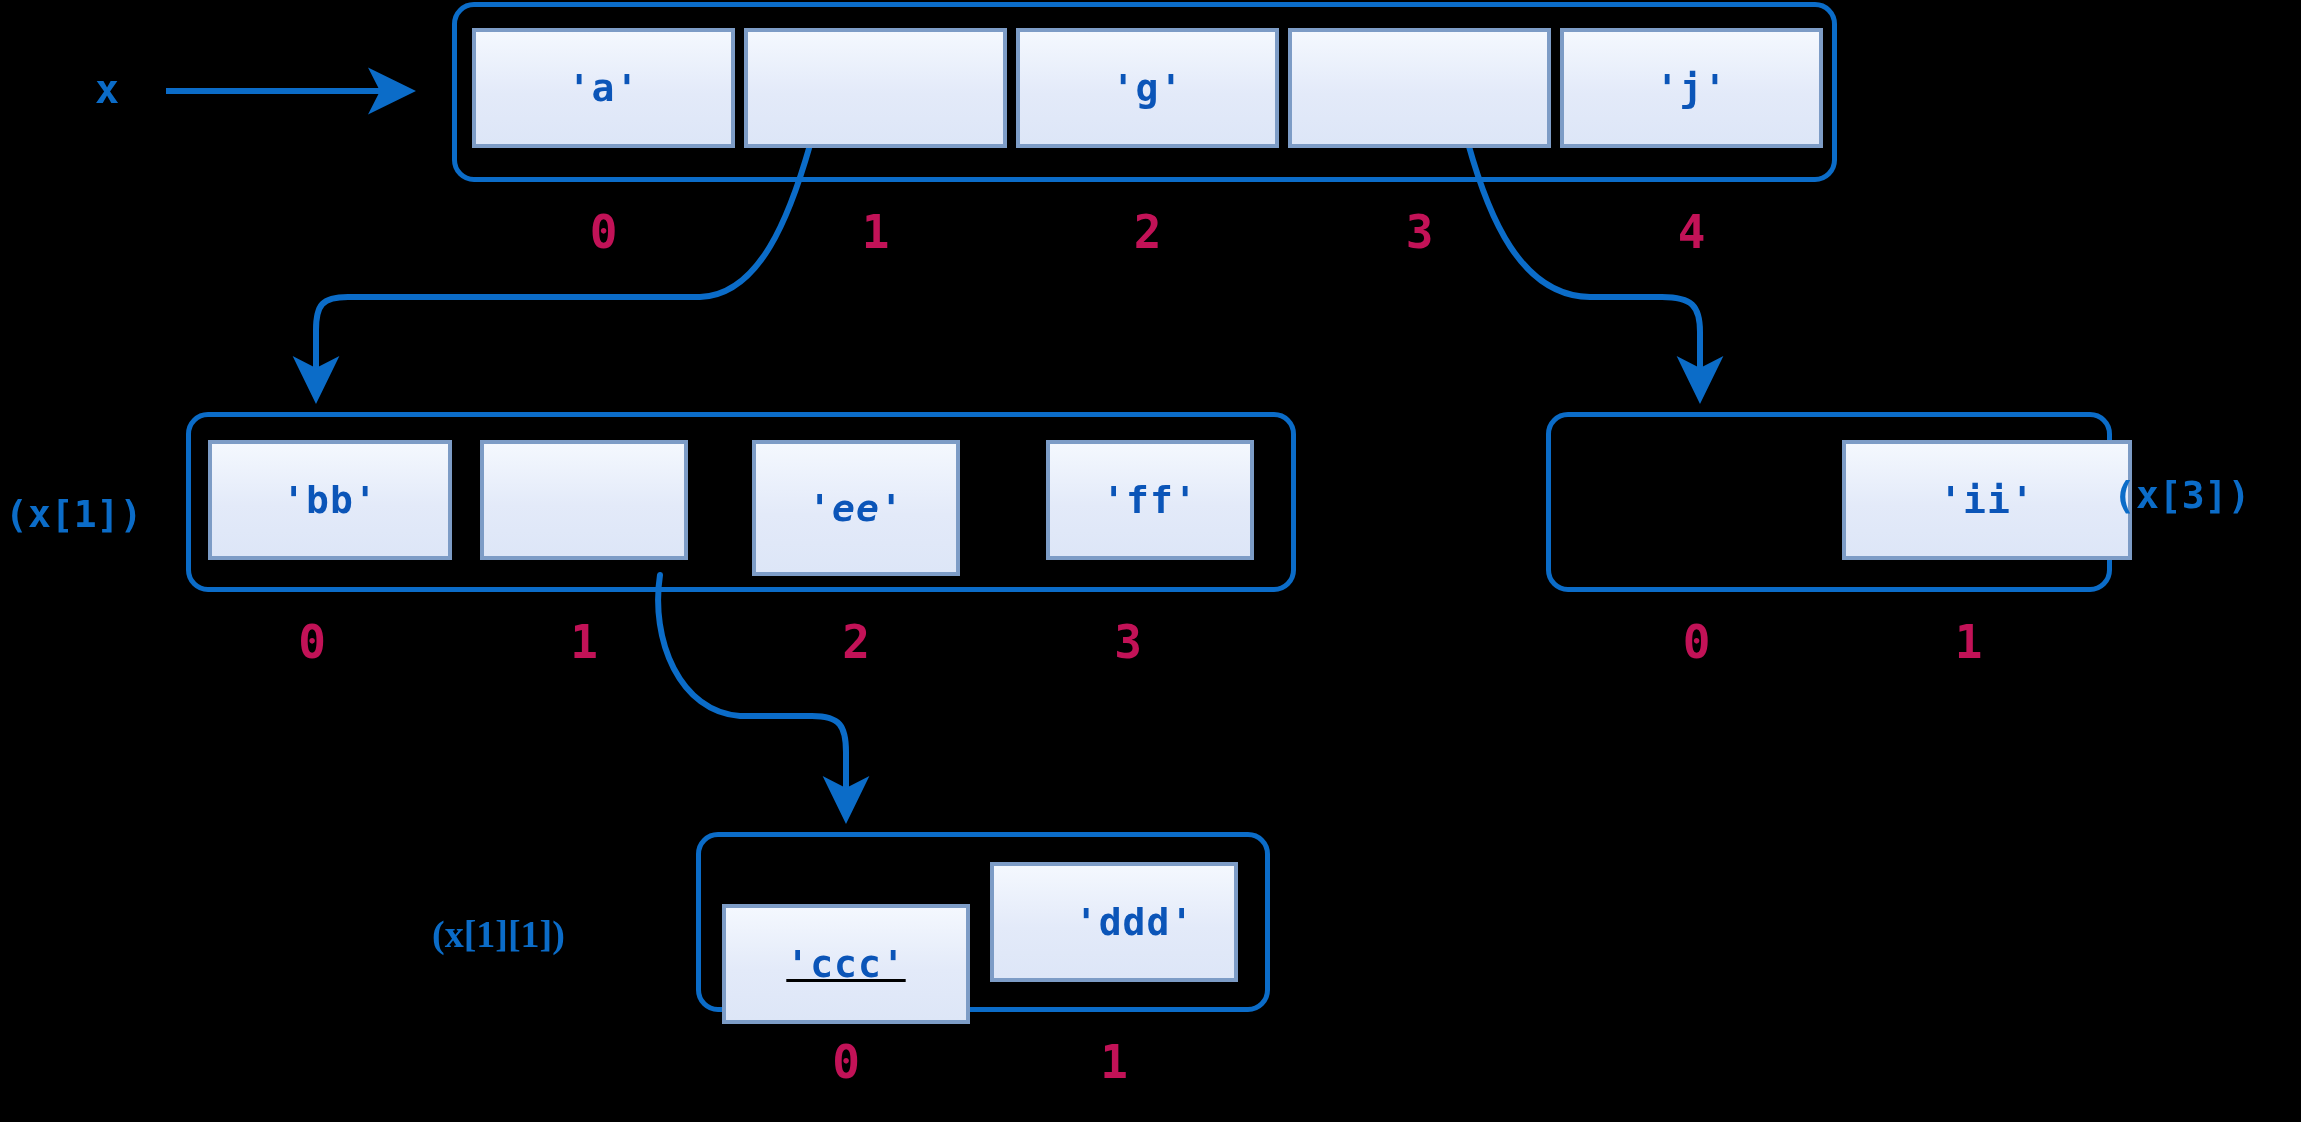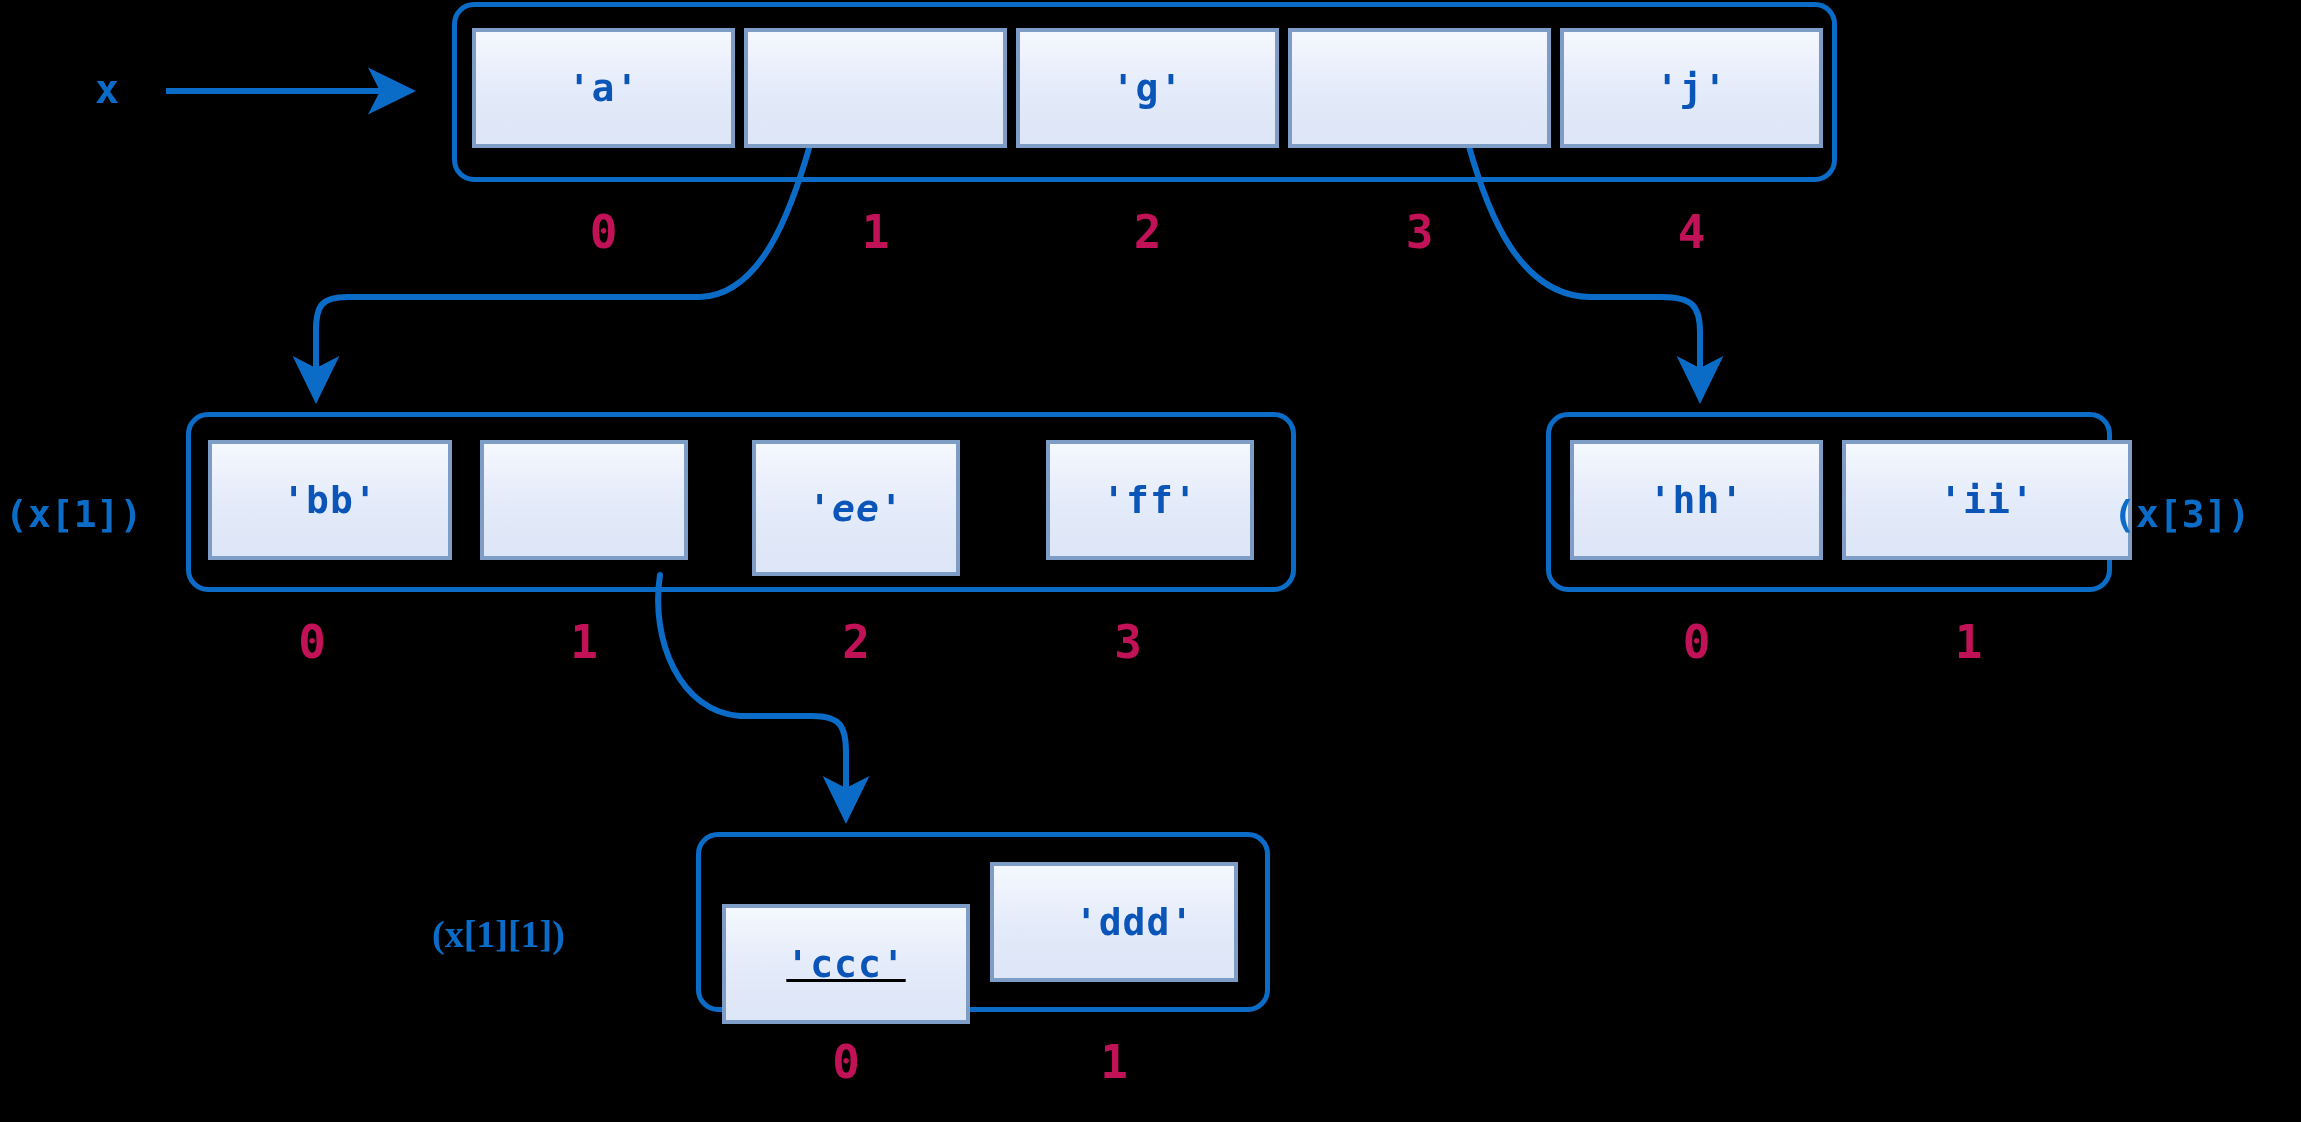--- a/index.html
+++ b/index.html
@@ -156,27 +156,24 @@
   </div>
   <div class="cell" style="left:1046px; top:440px; width:208px; height:120px;">
     <span class="cell-text">'ff'</span>
   </div>
 
   <div class="idx" style="left:208px; top:615px; width:208px;">0</div>
   <div class="idx" style="left:480px; top:615px; width:208px;">1</div>
   <div class="idx" style="left:752px; top:615px; width:208px;">2</div>
   <div class="idx" style="left:1024px; top:615px; width:208px;">3</div>
 
-  <div class="vlabel" style="left:2113px; top:492px;">(x[3])</div>
+  <div class="vlabel" style="left:2113px; top:473px;">(x[3])</div>
 
   <div class="list-box" style="left:1546px; top:412px; width:566px; height:180px;"></div>
 
-  <div class="cell" style="left:1570px; top:440px; width:253px; height:120px;">
-    <span class="cell-text">'hh'</span>
-  </div>
   <div class="cell" style="left:1842px; top:440px; width:290px; height:120px;">
     <span class="cell-text">'ii'</span>
   </div>
 
   <div class="idx" style="left:1570px; top:615px; width:253px;">0</div>
   <div class="idx" style="left:1842px; top:615px; width:253px;">1</div>
 
   <div class="vlabel" style="left:432px; top:912px;font-family:Liberation Serif, serif;">(x[1][1])</div>
 
   <div class="list-box" style="left:696px; top:832px; width:574px; height:180px;"></div>

